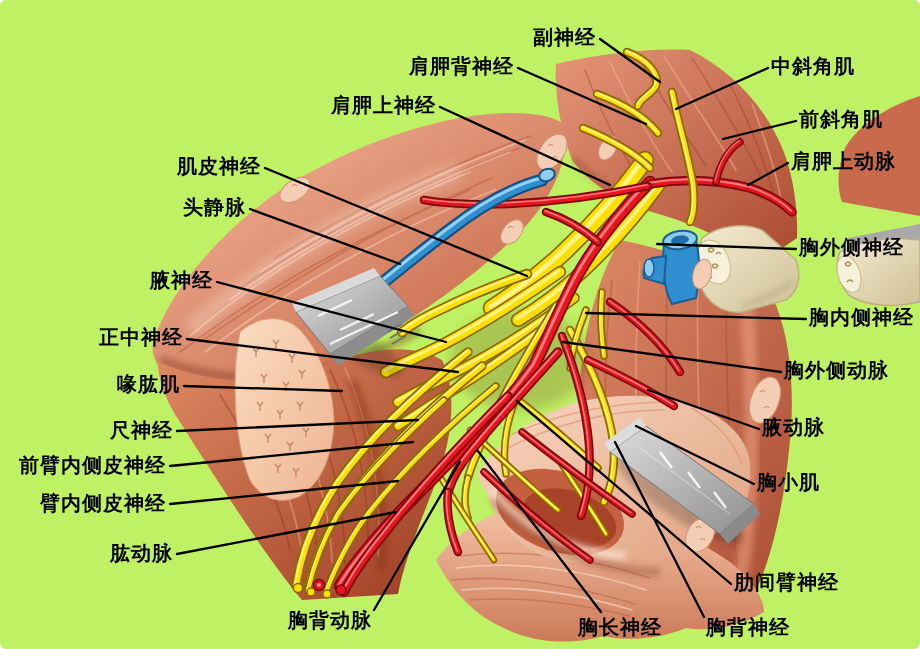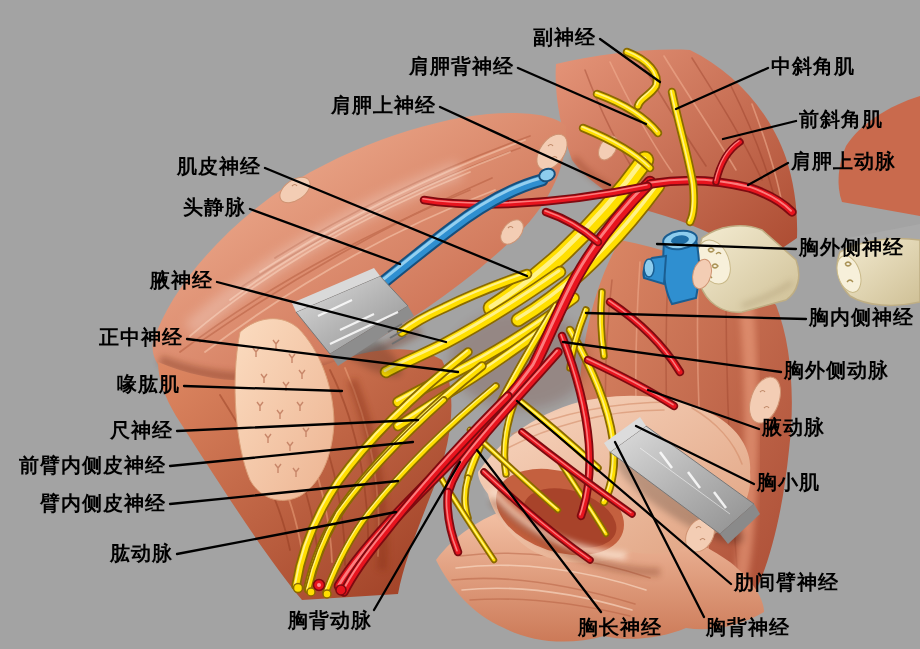--- a/index.html
+++ b/index.html
@@ -1,17 +1,17 @@
 <!DOCTYPE html>
 <html><head>
 <meta charset="utf-8">
 <style>
   html,body{margin:0;padding:0;background:#ffffff;}
-  .stage{position:relative;width:920px;height:649px;background:#a3a3a3;overflow:hidden;
-         font-family:"DejaVu Sans",sans-serif;}
+  .stage{position:relative;width:920px;height:649px;background:#bef264;overflow:hidden;
+         font-family:"DejaVu Sans",sans-serif;border-radius:6px;}
   svg{display:block;}
   .label{font-family:"DejaVu Sans","Liberation Sans",sans-serif;
          font-size:20px;font-weight:bold;fill:#000;letter-spacing:1px;}
   .leader{stroke:#000;stroke-width:2.3;stroke-linecap:round;}
   .fl{stroke-linecap:round;fill:none;}
   .np,.ap{fill:none;stroke-linecap:round;stroke-linejoin:round;}
 </style>
 </head>
 <body>
 

